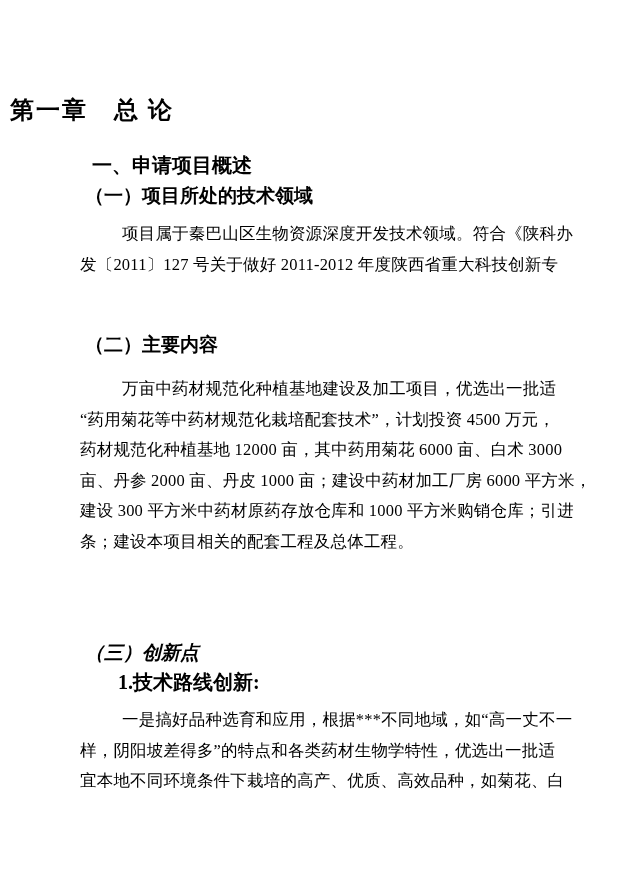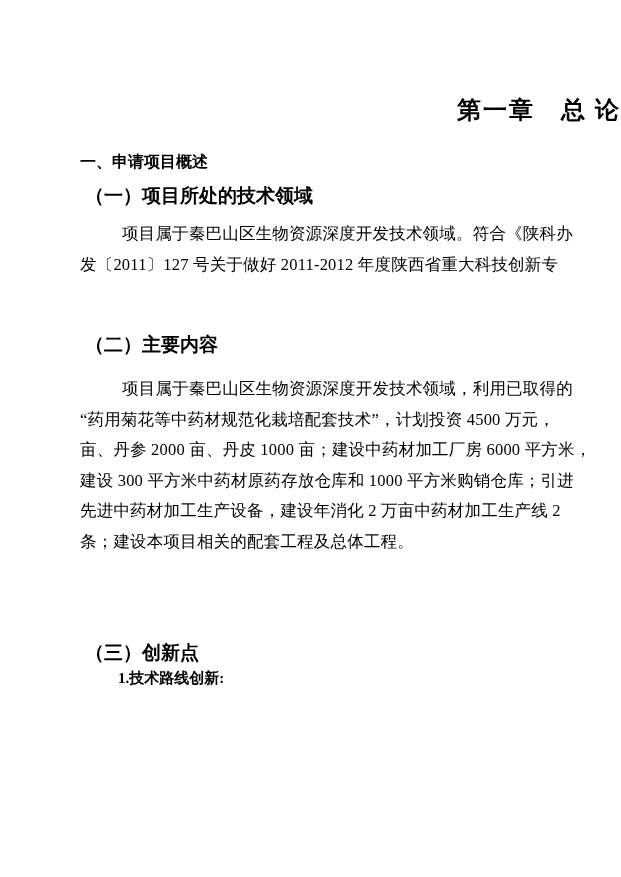--- a/index.html
+++ b/index.html
@@ -14,46 +14,46 @@
     background: #ffffff;
     color: #000000;
     font-family: "Liberation Serif", "DejaVu Serif", serif;
     overflow: hidden;
   }
   .chapter-title {
     position: absolute;
     top: 94px;
     left: 0;
     width: 621px;
-    text-align: right;
+    text-align: left;
     font-size: 24px;
     font-weight: bold;
     letter-spacing: 2px;
     padding-left: 10px;
     box-sizing: border-box;
     white-space: pre;
   }
   .h-sec {
     position: absolute;
-    left: 80px;
-    font-size: 16px;
+    left: 92px;
+    font-size: 20px;
     font-weight: bold;
     white-space: pre;
   }
   .h-sub {
     position: absolute;
     left: 85px;
     font-size: 19px;
     font-weight: bold;
     white-space: pre;
   }
   .h-point {
     position: absolute;
     left: 118px;
-    font-size: 15px;
+    font-size: 20px;
     font-weight: bold;
     white-space: pre;
   }
   .para {
     position: absolute;
     left: 80px;
     width: 470px;
   }
   .line {
     font-size: 16.5px;
@@ -79,26 +79,31 @@
   <div class="h-sub" style="top:183px;">（一）项目所处的技术领域</div>
 
   <div class="para" style="top:219px;">
     <div class="line indent">项目属于秦巴山区生物资源深度开发技术领域。符合《陕科办</div>
     <div class="line">发〔2011〕127 号关于做好 2011-2012 年度陕西省重大科技创新专</div>
   </div>
 
   <div class="h-sub" style="top:332px;font-family:Liberation Mono, monospace;">（二）主要内容</div>
 
   <div class="para" style="top:374px;">
-    <div class="line indent">项目属于秦巴山区生物资源深度开发技术领域，利用已取得的</div>
+    <div class="line indent">万亩中药材规范化种植基地建设及加工项目，优选出一批适</div>
     <div class="line">“药用菊花等中药材规范化栽培配套技术”，计划投资 4500 万元，</div>
+    <div class="line">药材规范化种植基地 12000 亩，其中药用菊花 6000 亩、白术 3000</div>
     <div class="line">亩、丹参 2000 亩、丹皮 1000 亩；建设中药材加工厂房 6000 平方米，</div>
     <div class="line">建设 300 平方米中药材原药存放仓库和 1000 平方米购销仓库；引进</div>
-    <div class="line">先进中药材加工生产设备，建设年消化 2 万亩中药材加工生产线 2</div>
     <div class="line">条；建设本项目相关的配套工程及总体工程。</div>
   </div>
 
-  <div class="h-sub" style="top:640px;">（三）创新点</div>
+  <div class="h-sub" style="top:640px;font-style:italic;">（三）创新点</div>
 
   <div class="h-point" style="top:669px;">1.技术路线创新:</div>
 
+  <div class="para" style="top:705px;">
+    <div class="line indent">一是搞好品种选育和应用，根据***不同地域，如“高一丈不一</div>
+    <div class="line">样，阴阳坡差得多”的特点和各类药材生物学特性，优选出一批适</div>
+    <div class="line">宜本地不同环境条件下栽培的高产、优质、高效品种，如菊花、白</div>
+  </div>
 
 </div>
 
 </body></html>

